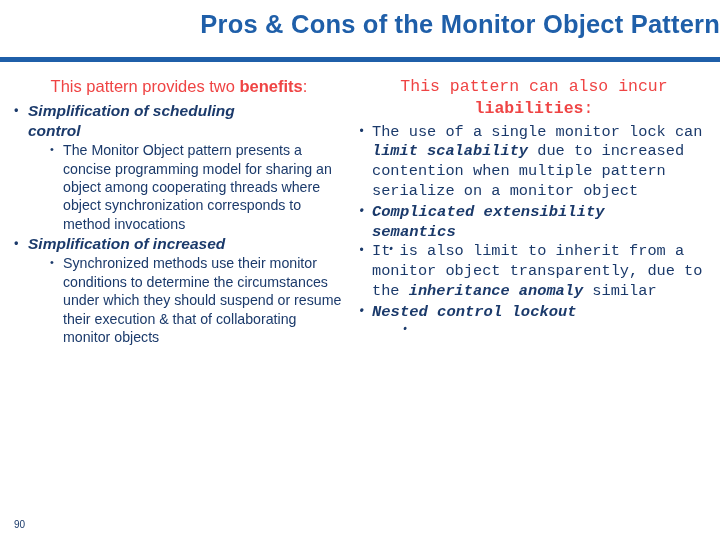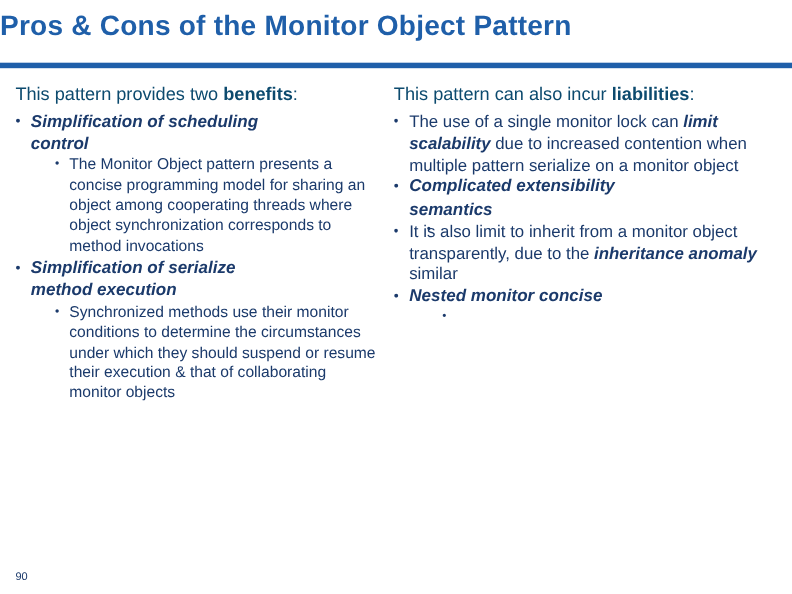--- a/index.html
+++ b/index.html
@@ -18,21 +18,21 @@
     position: relative;
     width: 720px;
     height: 540px;
     box-sizing: border-box;
   }
   .title {
     position: absolute;
     top: 10px;
     left: 0;
     width: 720px;
-    text-align: left;
+    text-align: right;
     font-size: 25.5px;
     font-weight: bold;
     color: #1f5fa9;
     letter-spacing: 0.2px;
     white-space: nowrap;
   }
   .title-rule {
     position: absolute;
     top: 57px;
     left: 0;
@@ -50,26 +50,28 @@
   .col-left {
     width: 344px;
     padding-left: 14px;
     box-sizing: border-box;
   }
   .col-right {
     width: 376px;
     padding-left: 14px;
     padding-right: 10px;
     box-sizing: border-box;
+    font-family: Liberation Mono, monospace;
   }
   .lead {
     font-size: 16.5px;
     line-height: 1.32;
-    color: #0c4a6e;
+    color: #ef4444;
     margin-bottom: 3px;
+    text-align: center;
   }
   .lead b { font-weight: bold; }
 
   ul {
     list-style: none;
     margin: 0;
     padding: 0;
   }
   li {
     position: relative;
@@ -149,22 +151,21 @@
           <span>control</span>
           <ul class="lvl2">
             <li>
               <span class="bullet">•</span>
               <span>The Monitor Object pattern presents a concise programming model for sharing an object among cooperating threads where object synchronization corresponds to method invocations</span>
             </li>
           </ul>
         </li>
         <li>
           <span class="bullet">•</span>
-          <span>Simplification of serialize</span><br>
-          <span>method execution</span>
+          <span>Simplification of increased</span><br>
           <ul class="lvl2">
             <li>
               <span class="bullet">•</span>
               <span>Synchronized methods use their monitor conditions to determine the circumstances under which they should suspend or resume their execution &amp; that of collaborating monitor objects</span>
             </li>
           </ul>
         </li>
       </ul>
     </div>
 
@@ -189,21 +190,21 @@
           </ul>
         </li>
 
         <li class="plain" style="font-style:normal;font-weight:normal;font-size:15.3px;">
           <span class="bullet">•</span>
           <span>It is also limit to inherit from a monitor object transparently, due to the </span><span class="ital-bold">inheritance anomaly</span><span> similar</span>
         </li>
 
         <li>
           <span class="bullet">•</span>
-          <span>Nested monitor concise</span>
+          <span>Nested control lockout</span>
           <ul class="lvl3" style="margin-left:30px;">
             <li>
               <span class="bullet">•</span>
             </li>
           </ul>
         </li>
 
       </ul>
     </div>
   </div>

